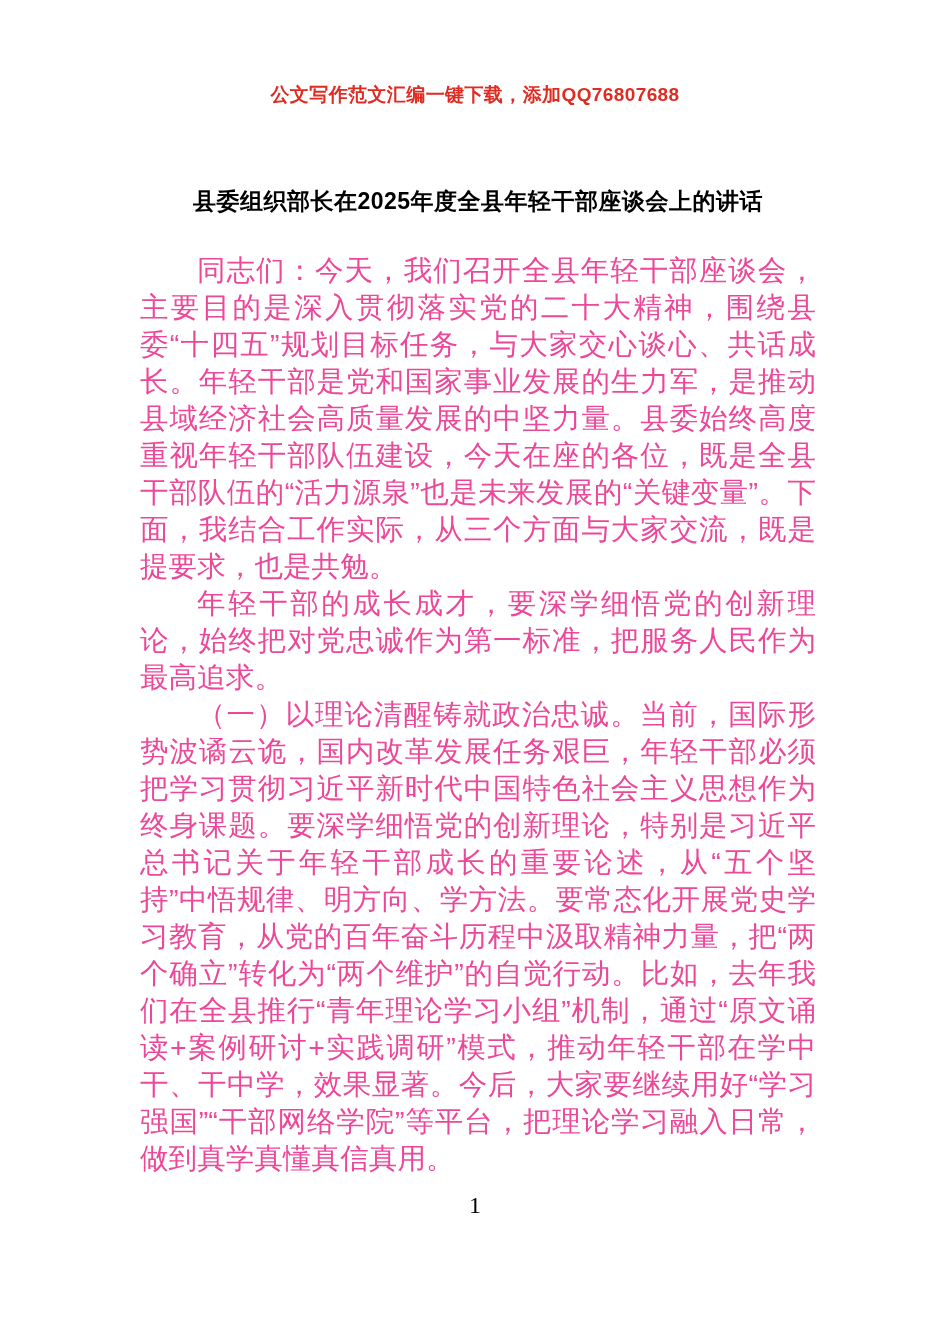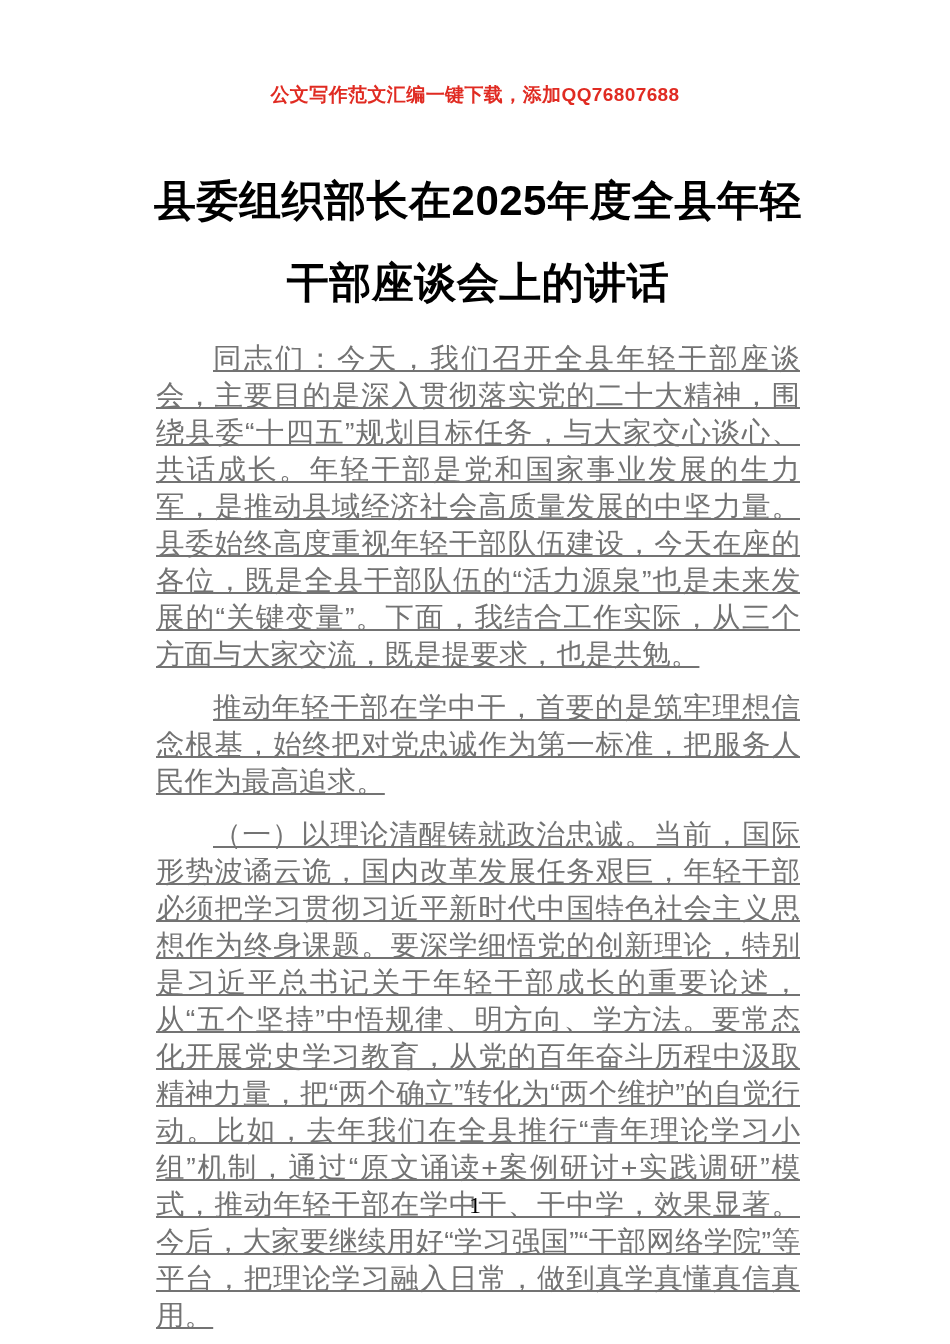--- a/index.html
+++ b/index.html
@@ -31,39 +31,38 @@
     white-space: nowrap;
   }
   .doc-body {
     position: absolute;
     top: 160px;
     left: 140px;
     width: 676px;
   }
   .doc-title {
     font-family: "Liberation Sans", "DejaVu Sans", sans-serif;
-    font-size: 42px;
+    font-size: 23px;
     font-weight: 700;
     line-height: 82px;
     text-align: center;
     color: #000000;
     margin: 0 0 10px 0;
     letter-spacing: 0.5px;
   }
   .para {
     font-family: "Liberation Sans", "DejaVu Sans", sans-serif;
     font-size: 28.5px;
     line-height: 37px;
-    color: #737373;
+    color: #ec4899;
     text-align: justify;
     text-justify: inter-ideograph;
     text-indent: 57px;
-    margin: 16px;
+    margin: 0;
     letter-spacing: 0.1px;
-    text-decoration: underline;
   }
   .para.heading {
     font-weight: 700;
   }
   .page-number {
     position: absolute;
     left: 0;
     top: 1192px;
     width: 950px;
     text-align: center;
@@ -79,21 +78,21 @@
 
   <div class="ad-banner">公文写作范文汇编一键下载，添加QQ76807688</div>
 
   <div class="doc-body">
 
     <h1 class="doc-title">县委组织部长在2025年度全县年轻干部座谈会上的讲话</h1>
 
     <p class="para">同志们：今天，我们召开全县年轻干部座谈会，主要目的是深入贯彻落实党的二十大精神，围绕县委“十四五”规划目标任务，与大家交心谈心、共话成长。年轻干部是党和国家事业发展的生力军，是推动县域经济社会高质量发展的中坚力量。县委始终高度重视年轻干部队伍建设，今天在座的各位，既是全县干部队伍的“活力源泉”也是未来发展的“关键变量”。下面，我结合工作实际，从三个方面与大家交流，既是提要求，也是共勉。</p>
 
 
-    <p class="para">推动年轻干部在学中干，首要的是筑牢理想信念根基，始终把对党忠诚作为第一标准，把服务人民作为最高追求。</p>
+    <p class="para">年轻干部的成长成才，要深学细悟党的创新理论，始终把对党忠诚作为第一标准，把服务人民作为最高追求。</p>
 
     <p class="para">（一）以理论清醒铸就政治忠诚。当前，国际形势波谲云诡，国内改革发展任务艰巨，年轻干部必须把学习贯彻习近平新时代中国特色社会主义思想作为终身课题。要深学细悟党的创新理论，特别是习近平总书记关于年轻干部成长的重要论述，从“五个坚持”中悟规律、明方向、学方法。要常态化开展党史学习教育，从党的百年奋斗历程中汲取精神力量，把“两个确立”转化为“两个维护”的自觉行动。比如，去年我们在全县推行“青年理论学习小组”机制，通过“原文诵读+案例研讨+实践调研”模式，推动年轻干部在学中干、干中学，效果显著。今后，大家要继续用好“学习强国”“干部网络学院”等平台，把理论学习融入日常，做到真学真懂真信真用。</p>
 
   </div>
 
   <div class="page-number">1</div>
 
 </div>
 
 </body></html>

